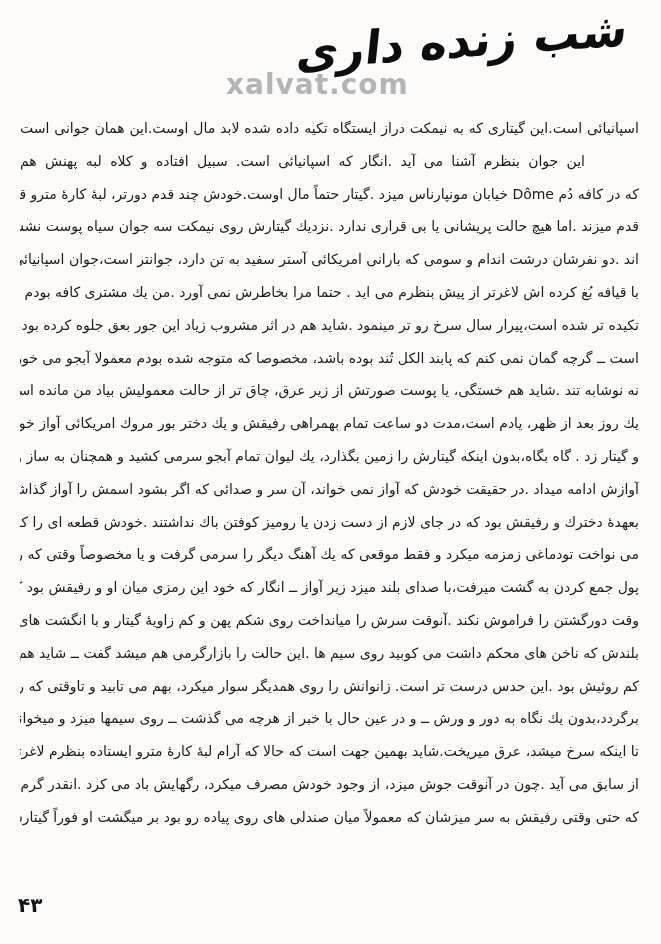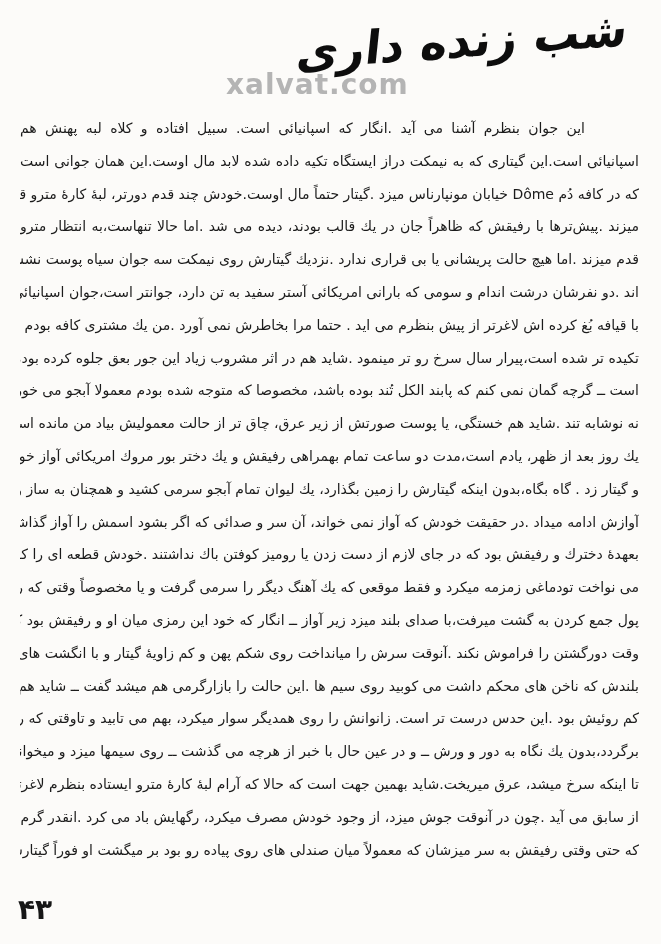--- a/index.html
+++ b/index.html
@@ -39,38 +39,37 @@
     display:block;
     height:32.8px;line-height:32.8px;
     text-align:justify;
     text-align-last:justify;
     white-space:nowrap;
     overflow:hidden;
   }
   .line.indent{ padding-right:54px; }
   .page-number{
     position:absolute;left:18px;top:893px;
-    font-size:28px;font-weight:bold;color:#161616;
+    font-size:20px;font-weight:bold;color:#161616;
     direction:rtl;
   }
 </style>
 </head>
 <body>
 
 <div class="page">
 
   <div class="calligraphy-title">شب زنده داری</div>
 
   <div class="watermark">xalvat.com</div>
 
   <div class="body-text">
+      <div class="line">اسپانیائی است.این گیتاری که به نیمکت دراز ایستگاه تکیه داده شده لابد مال اوست.این همان جوانی است</div>
       <div class="line indent">این جوان بنظرم آشنا می آید .انگار که اسپانیائی است. سبیل افتاده و کلاه لبه پهنش هم</div>
-      <div class="line">اسپانیائی است.این گیتاری که به نیمکت دراز ایستگاه تکیه داده شده لابد مال اوست.این همان جوانی است</div>
       <div class="line">که در کافه دُم Dôme خیابان مونپارناس میزد .گیتار حتماً مال اوست.خودش چند قدم دورتر، لبهٔ کارهٔ مترو قدم</div>
-      <div class="line">میزند .پیش‌ترها با رفیقش که ظاهراً جان در یك قالب بودند، دیده می شد .اما حالا تنهاست،به انتظار مترو</div>
       <div class="line">قدم میزند .اما هیچ حالت پریشانی یا بی قراری ندارد .نزدیك گیتارش روی نیمکت سه جوان سیاه پوست نشسته</div>
       <div class="line">اند .دو نفرشان درشت اندام و سومی که بارانی امریکائی آستر سفید به تن دارد، جوانتر است،جوان اسپانیائی</div>
       <div class="line">با قیافه بُغ کرده اش لاغرتر از پیش بنظرم می اید . حتما مرا بخاطرش نمی آورد .من یك مشتری کافه بودم .ظاهراً</div>
       <div class="line">تکیده تر شده است،پیرار سال سرخ رو تر مینمود .شاید هم در اثر مشروب زیاد این جور بعق جلوه کرده بوده</div>
       <div class="line">است ــ گرچه گمان نمی کنم که پابند الکل تُند بوده باشد، مخصوصا که متوجه شده بودم معمولا آبجو می خورند</div>
       <div class="line">نه نوشابه تند .شاید هم خستگی، یا پوست صورتش از زیر عرق، چاق تر از حالت معمولیش بیاد من مانده است .</div>
       <div class="line">یك روز بعد از ظهر، یادم است،مدت دو ساعت تمام بهمراهی رفیقش و یك دختر بور مروك امریكائی آواز خواند</div>
       <div class="line">و گیتار زد . گاه بگاه،بدون اینکه گیتارش را زمین بگذارد، یك لیوان تمام آبجو سرمی کشید و همچنان به ساز و</div>
       <div class="line">آوازش ادامه میداد .در حقیقت خودش که آواز نمی خواند، آن سر و صدائی که اگر بشود اسمش را آواز گذاشت</div>
       <div class="line">بعهدهٔ دخترك و رفیقش بود که در جای لازم از دست زدن یا رومیز کوفتن باك نداشتند .خودش قطعه ای را که</div>

